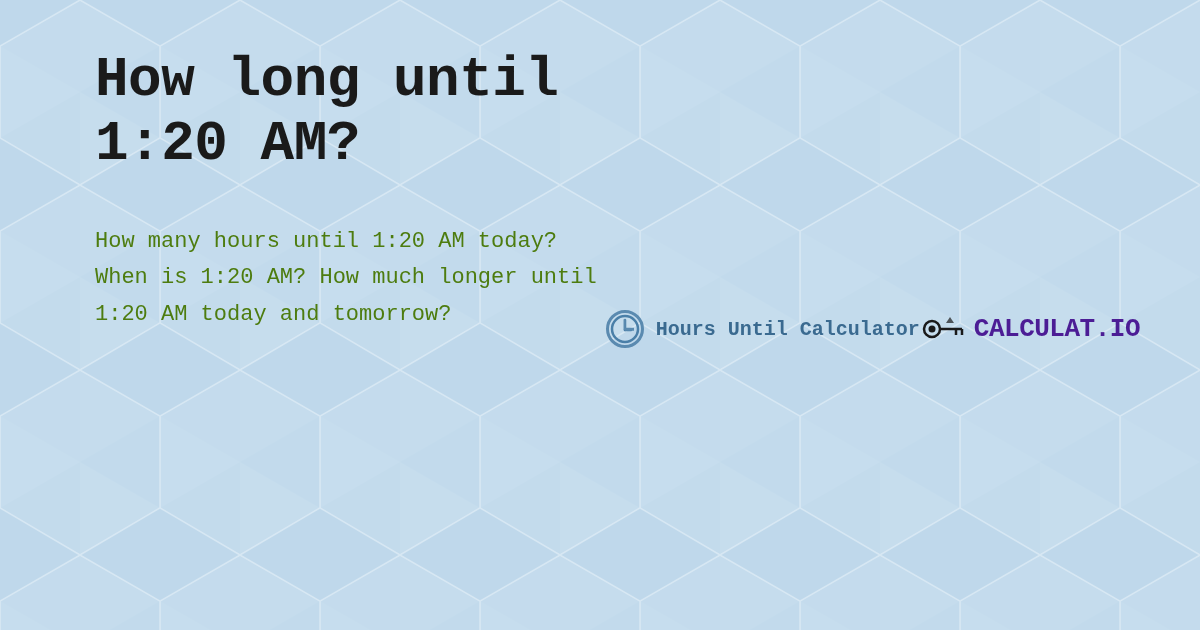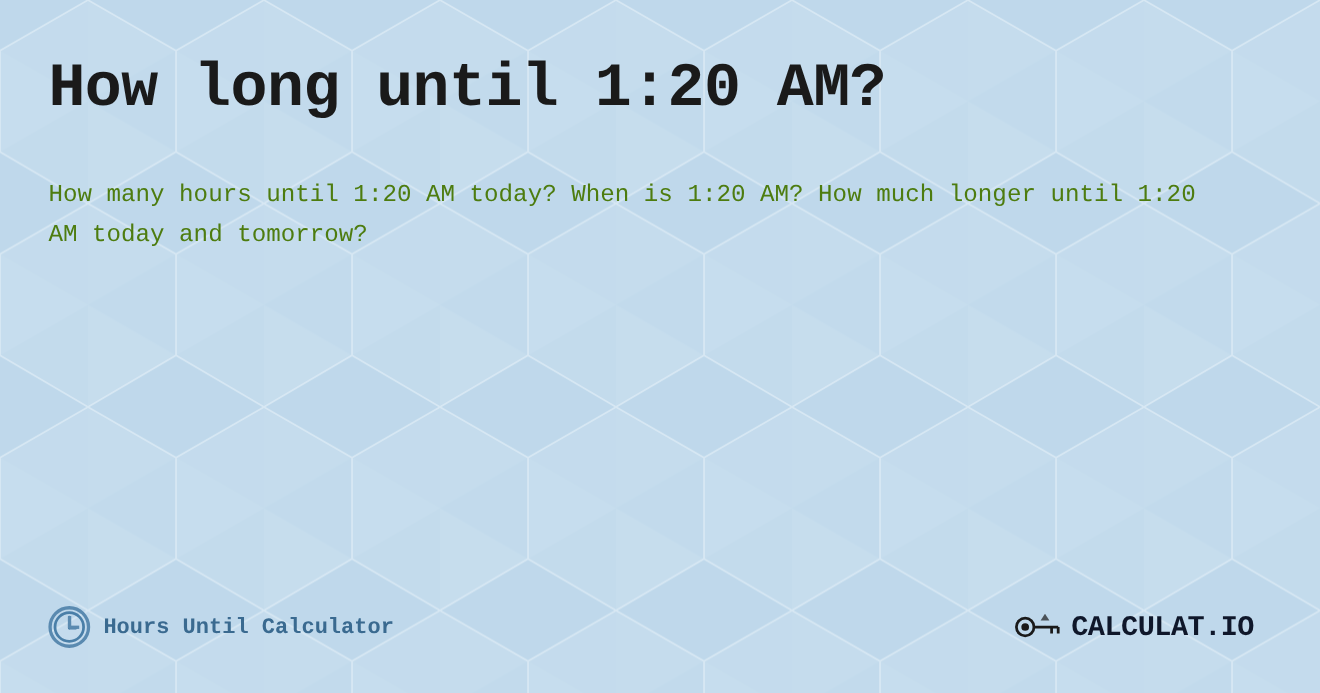--- a/index.html
+++ b/index.html
@@ -22,24 +22,23 @@
       top: 0;
       left: 0;
       width: 100%;
       height: 100%;
       z-index: 0;
     }
 
     .content {
       position: relative;
       z-index: 1;
-      padding: 48px 60px 40px 44px;
+      padding: 48px 60px 40px 95px;
       height: 100%;
       display: flex;
-      flex-direction: column;
       justify-content: space-between;
       border-radius: 22px;
     }
 
     .main-section {
       flex: 1;
     }
 
     h1 {
       font-family: 'Courier New', Courier, monospace;
@@ -121,21 +120,21 @@
 
     .calculat-icon {
       display: flex;
       align-items: center;
     }
 
     .calculat-text {
       font-family: 'Courier New', Courier, monospace;
       font-size: 26px;
       font-weight: 700;
-      color: #0f172a;
+      color: #4c1d95;
       letter-spacing: -0.5px;
     }
 
     
     svg.bg-pattern {
       opacity: 0.55;
     }
   </style>
 </head>
 <body>

